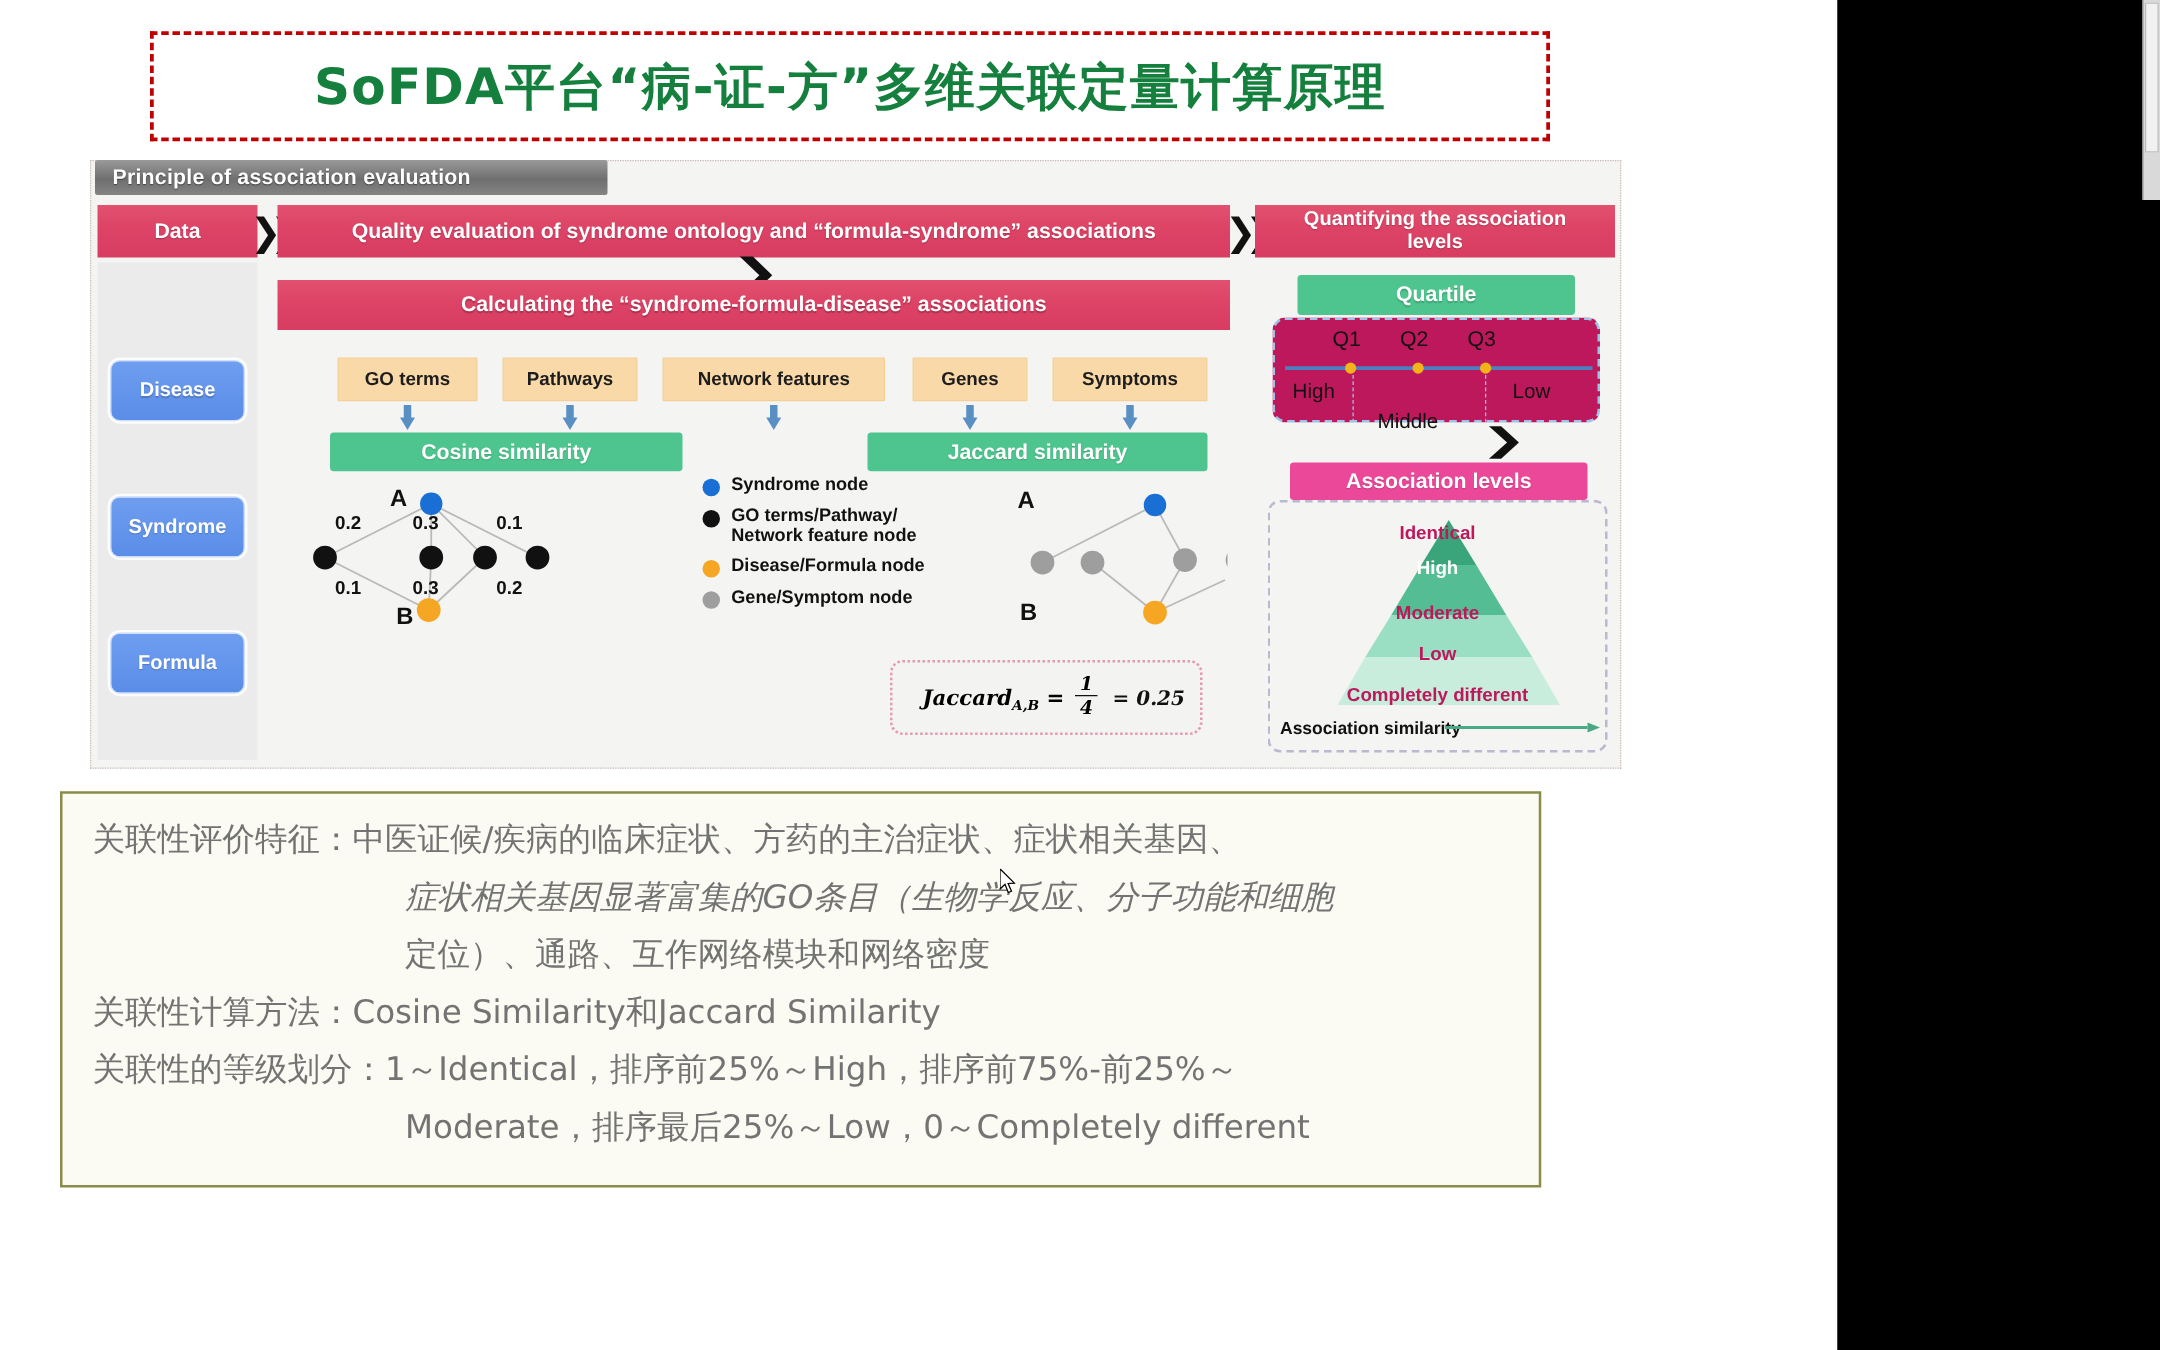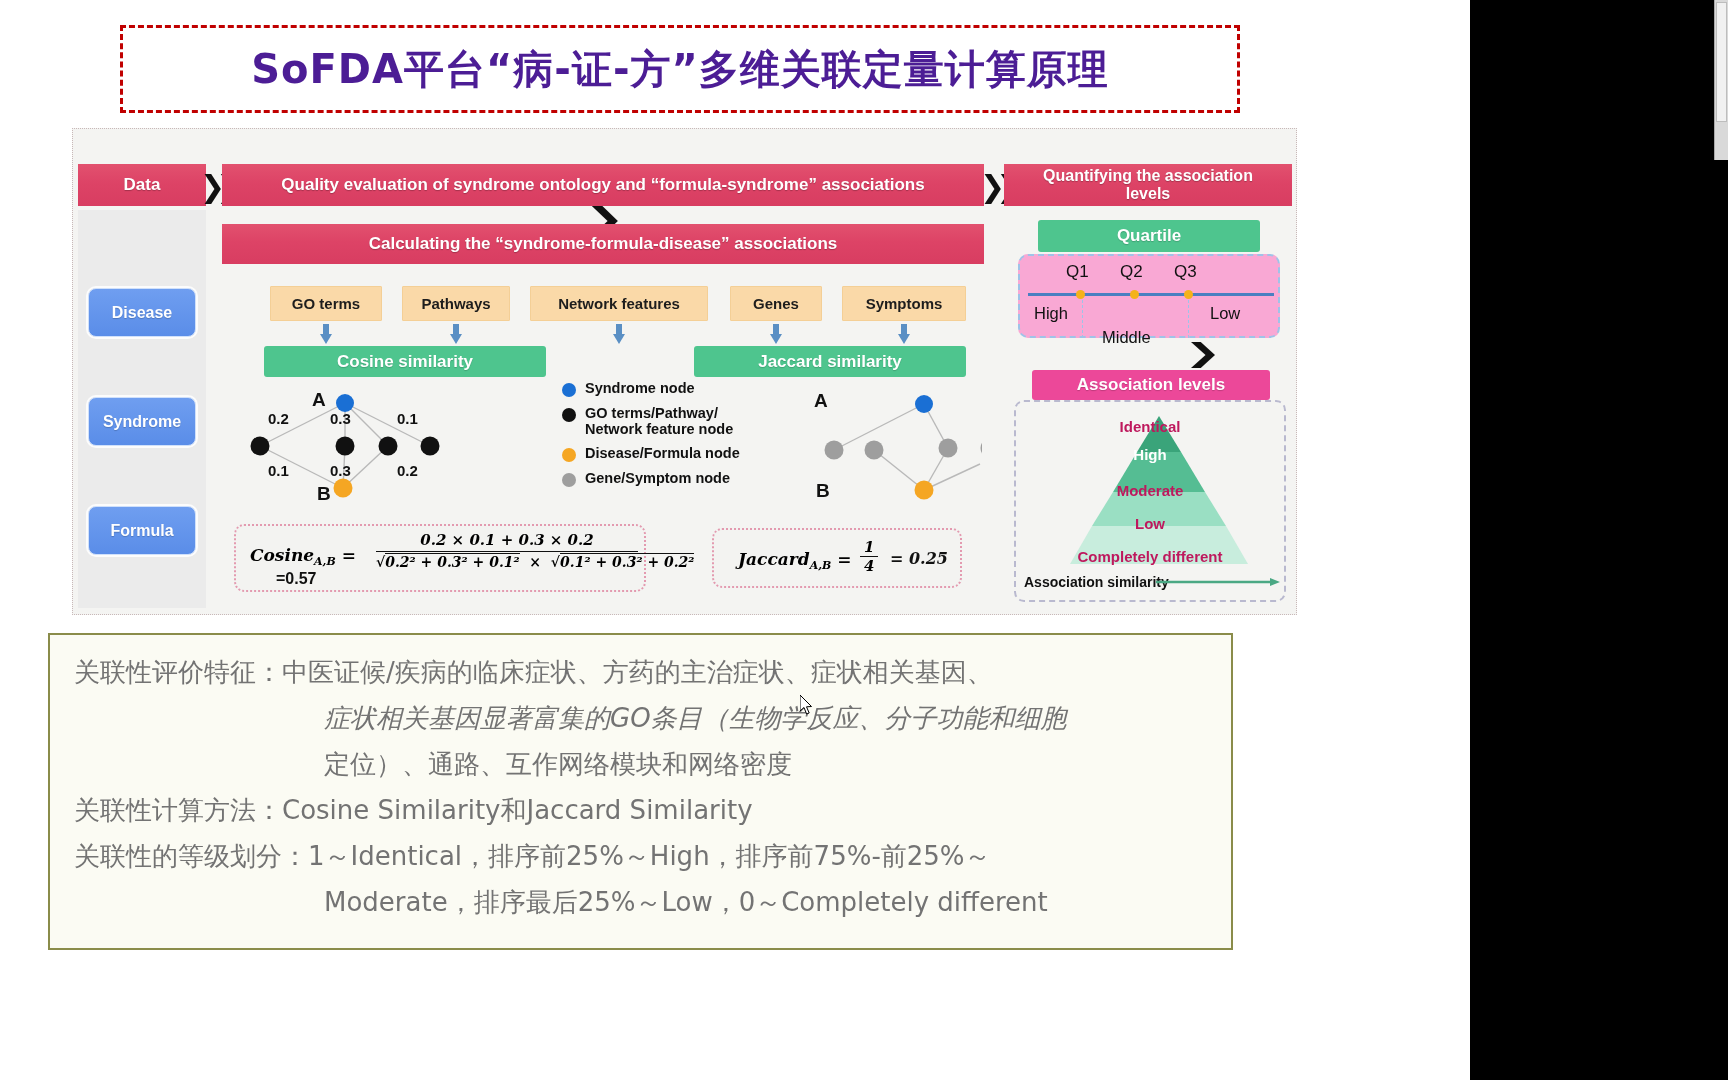--- a/index.html
+++ b/index.html
@@ -37,21 +37,21 @@
     position: absolute; left: 120px; top: 25px;
     width: 1120px; height: 88px;
     border: 3px dashed #c00000;
     display: flex; align-items: center; justify-content: center;
   }
   #title-text {
     font-family: "DejaVu Sans", sans-serif;
     font-weight: 900;
     font-size: 40px;
     letter-spacing: 1px;
-    color: #4c1d95;
+    color: #15803d;
     white-space: nowrap;
   }
 
   
   #figure {
     position: absolute; left: 72px; top: 128px;
     width: 1225px; height: 487px;
     background: #f4f4f2;
   }
   #fig-dashed {
@@ -192,21 +192,21 @@
     background: #f4f4f2;
   }
   #quartile-bar {
     position: absolute; left: 966px; top: 92px;
     width: 222px; height: 32px; font-size: 17px;
   }
   #quartile-box {
     position: absolute; left: 946px; top: 126px;
     width: 262px; height: 84px;
     border: 2px dashed #9fc3e8; border-radius: 10px;
-    background: #f9a8d4;
+    background: #be185d;
   }
   .q-label { position: absolute; font-size: 17px; color: #111; font-weight: 500; }
   .q-dot { position: absolute; width: 9px; height: 9px; border-radius: 50%; background: #f5b21a; }
   #q-line { position: absolute; left: 8px; top: 37px; width: 246px; height: 3px; background: #4a7fc1; }
   .q-sep { position: absolute; width: 0; border-left: 1px dashed #9fc3e8; height: 38px; top: 44px; }
   .q-band { position: absolute; font-size: 16.5px; color: #111; top: 48px; }
 
   #down-chev-2 {
     position: absolute; left: 1120px; top: 212px;
     font-size: 26px; font-weight: 900; color:#111;
@@ -257,20 +257,21 @@
 
 <div id="slide">
 
   <div id="title-box">
     <div id="title-text">SoFDA平台“病-证-方”多维关联定量计算原理</div>
   </div>
 
   <div id="figure">
     <div id="fig-dashed"></div>
 
+    <div id="principle-tab">Principle of association evaluation</div>
 
     <div id="data-bar" class="pink">Data</div>
     <div id="chev1" class="chev">❯❯❯</div>
     <div id="qual-bar" class="pink">Quality evaluation of syndrome ontology and “formula-syndrome” associations</div>
     <div id="chev2" class="chev">❯❯❯</div>
     <div id="quant-bar" class="pink">Quantifying the association levels</div>
 
     <div id="left-col">
       <div class="blue-chip" style="top:78px">Disease</div>
       <div class="blue-chip" style="top:187px">Syndrome</div>
@@ -363,34 +364,20 @@
       <circle cx="82" cy="72" r="9.5" fill="#9e9e9e"></circle>
       <circle cx="122" cy="72" r="9.5" fill="#9e9e9e"></circle>
       <circle cx="196" cy="70" r="9.5" fill="#9e9e9e"></circle>
       <circle cx="238" cy="70" r="9.5" fill="#9e9e9e"></circle>
       <circle cx="172" cy="26" r="9" fill="#1a6fd4"></circle>
       <circle cx="172" cy="112" r="9.5" fill="#f5a623"></circle>
     </svg>
     <div style="position:absolute; left:742px; top:262px; font-size:19px; font-weight:bold; color:#111;">A</div>
     <div style="position:absolute; left:744px; top:352px; font-size:19px; font-weight:bold; color:#111;">B</div>
 
-    <div class="formula-box" style="left:162px; top:396px; width:412px; height:68px;">
-      <div style="position:absolute; left:14px; top:19px; font-size:17px;" class="fml">
-        <span>Cosine</span><sub style="font-size:11px;">A,B</sub> =
-      </div>
-      <div style="position:absolute; left:140px; top:5px; width:262px; text-align:center;">
-        <div class="fml" style="font-size:15px; padding-bottom:2px; border-bottom:1.5px solid #111;">0.2 × 0.1 + 0.3 × 0.2</div>
-        <div class="fml" style="font-size:14px; padding-top:2px; white-space:nowrap;">
-          √<span style="border-top:1.2px solid #111;">0.2² + 0.3² + 0.1²</span>
-          &nbsp;×&nbsp;
-          √<span style="border-top:1.2px solid #111;">0.1² + 0.3² + 0.2²</span>
-        </div>
-      </div>
-      <div style="position:absolute; left:40px; top:44px; font-size:16px; font-weight:bold; color:#111;">=0.57</div>
-    </div>
 
     <div class="formula-box" style="left:640px; top:400px; width:250px; height:60px;">
       <div style="position:absolute; left:24px; top:19px; font-size:17px;" class="fml">
         <span>Jaccard</span><sub style="font-size:11px;">A,B</sub> =
       </div>
       <div style="position:absolute; left:146px; top:8px; text-align:center;">
         <div class="fml" style="font-size:15px; border-bottom:1.5px solid #111; padding:0 4px;">1</div>
         <div class="fml" style="font-size:15px; padding:0 4px;">4</div>
       </div>
       <div style="position:absolute; left:176px; top:19px; font-size:16px; font-weight:bold; color:#111;" class="fml">= 0.25</div>

